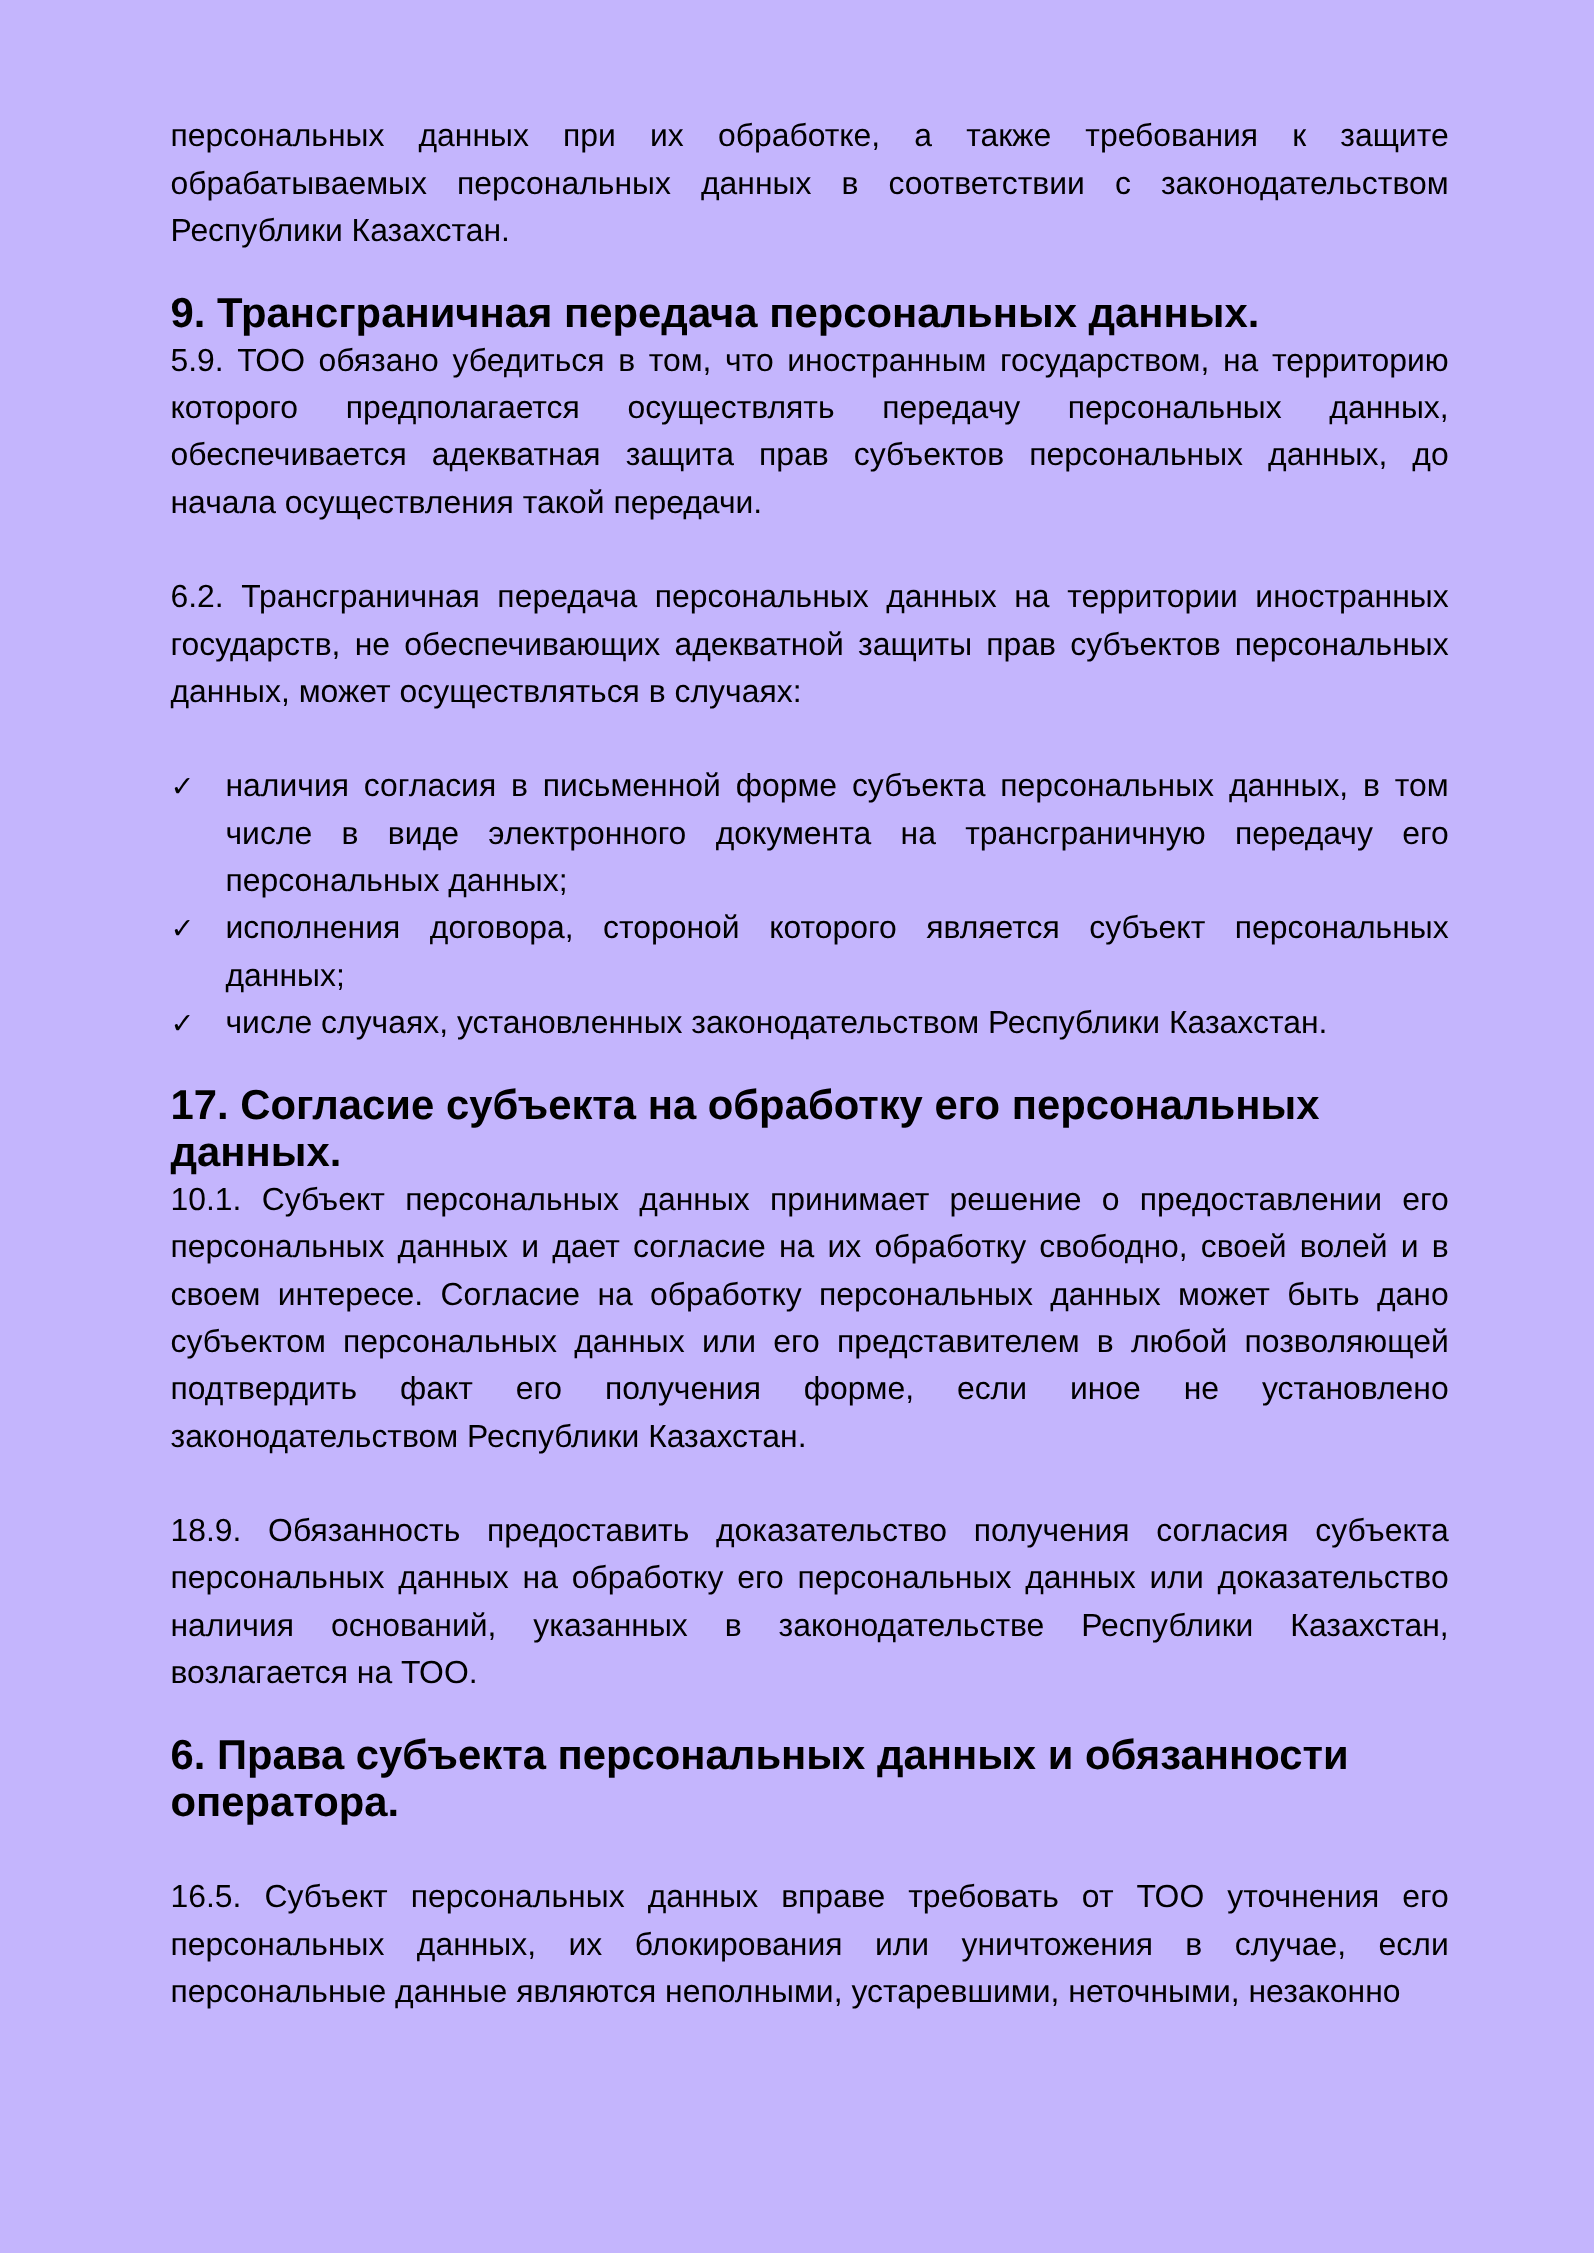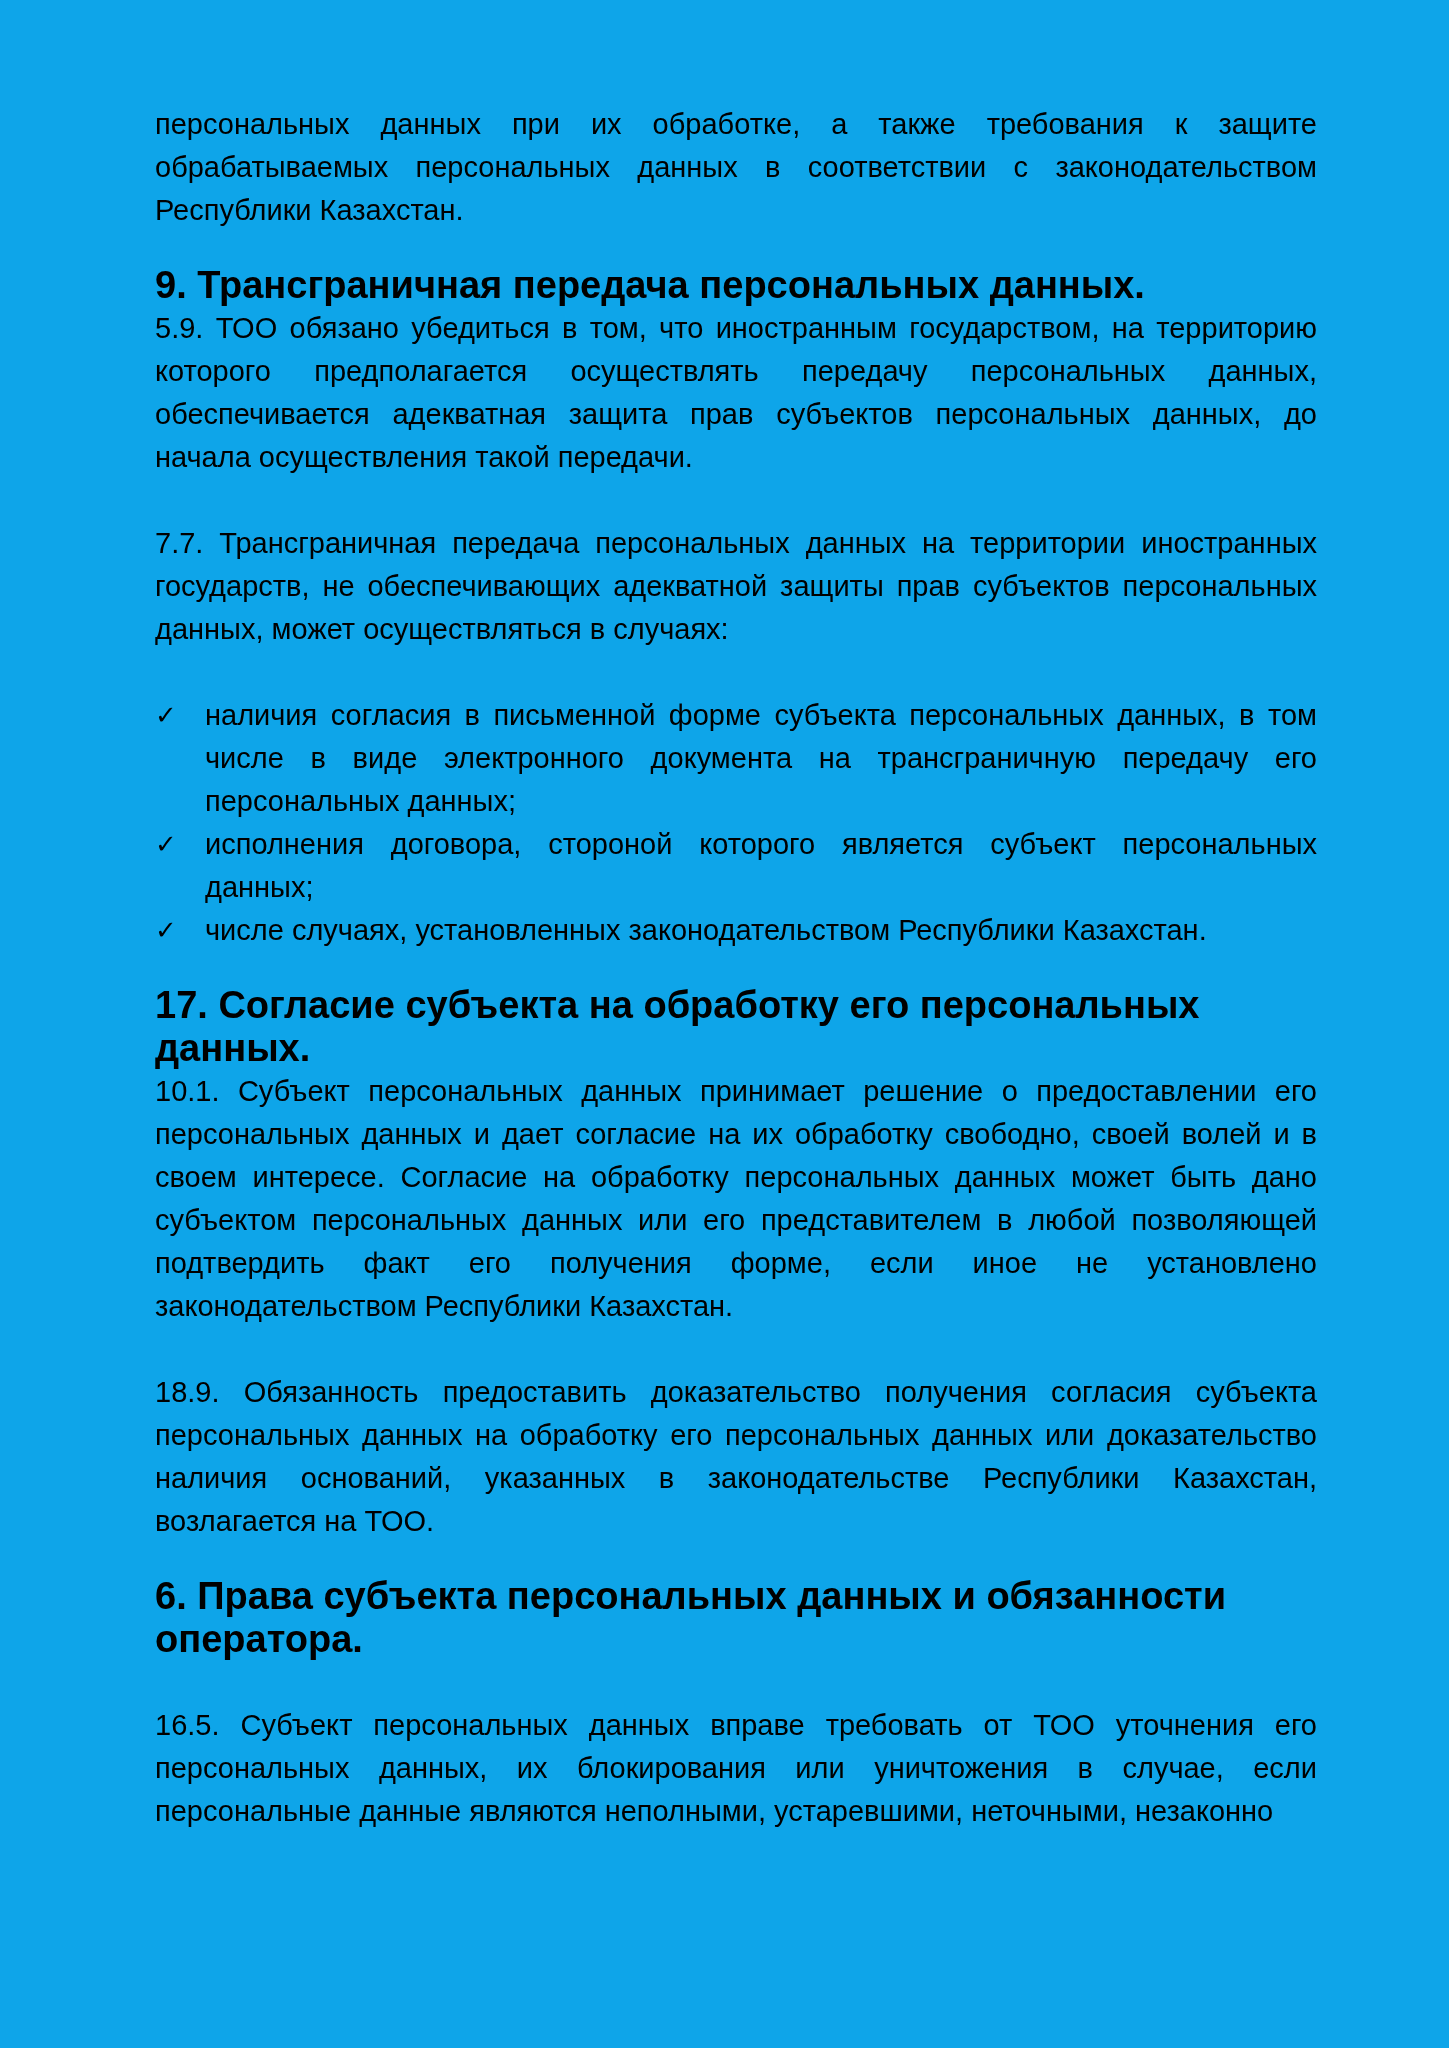--- a/index.html
+++ b/index.html
@@ -4,21 +4,21 @@
 <style>
   html, body {
     margin: 0;
     padding: 0;
     background: #ffffff;
   }
   .page {
     position: relative;
     width: 1449px;
     height: 2048px;
-    background: #0ea5e9;
+    background: #c4b5fd;
     overflow: hidden;
     box-sizing: border-box;
     padding: 103px 132px 0 155px;
     font-family: "Liberation Sans", sans-serif;
     font-size: 29px;
     line-height: 43px;
     color: #000000;
   }
   .para {
     margin: 43px 0 0 0;
@@ -55,21 +55,21 @@
 <body>
 
 <div class="page">
 
   <p class="para first">персональных данных при их обработке, а также требования к защите обрабатываемых персональных данных в соответствии с законодательством Республики Казахстан.</p>
 
   <h2 class="heading">9. Трансграничная передача персональных данных.</h2>
 
   <p class="para flush">5.9. ТОО обязано убедиться в том, что иностранным государством, на территорию которого предполагается осуществлять передачу персональных данных, обеспечивается адекватная защита прав субъектов персональных данных, до начала осуществления такой передачи.</p>
 
-  <p class="para">7.7. Трансграничная передача персональных данных на территории иностранных государств, не обеспечивающих адекватной защиты прав субъектов персональных данных, может осуществляться в случаях:</p>
+  <p class="para">6.2. Трансграничная передача персональных данных на территории иностранных государств, не обеспечивающих адекватной защиты прав субъектов персональных данных, может осуществляться в случаях:</p>
 
   <ul class="checklist">
     <li>
       <span class="check">✓</span>
       <span class="li-text">наличия согласия в письменной форме субъекта персональных данных, в том числе в виде электронного документа на трансграничную передачу его персональных данных;</span>
     </li>
     <li>
       <span class="check">✓</span>
       <span class="li-text">исполнения договора, стороной которого является субъект персональных данных;</span>
     </li>

